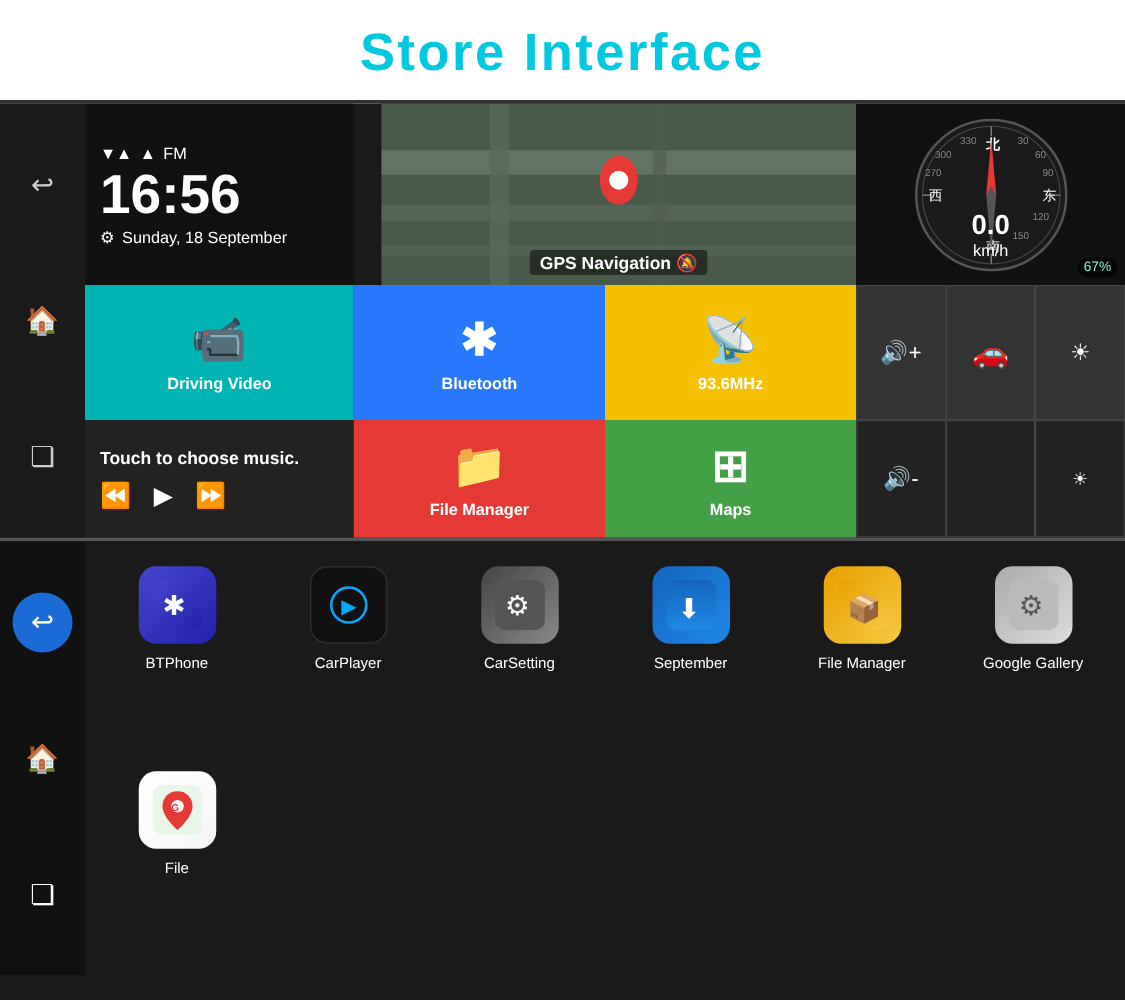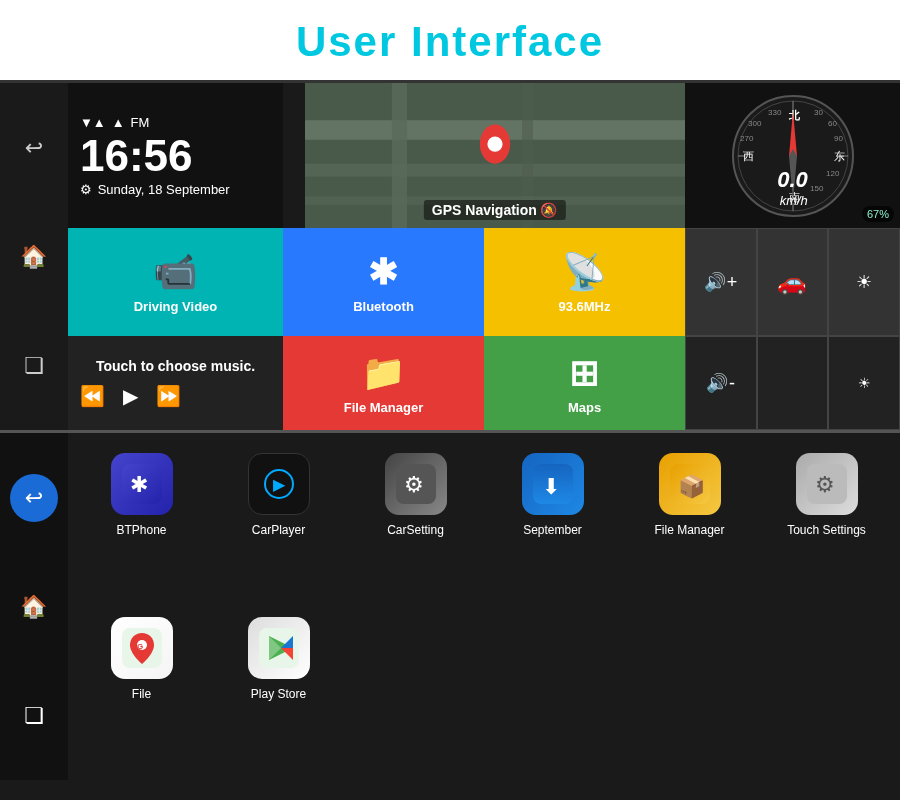--- a/index.html
+++ b/index.html
@@ -184,21 +184,20 @@
       display: flex;
       flex-direction: column;
       justify-content: center;
       padding: 8px 12px;
     }
     #music-title {
       color: #fff;
       font-size: 14px;
       font-weight: bold;
       margin-bottom: 10px;
-      text-align: center;
     }
     #music-controls {
       display: flex;
       gap: 18px;
       align-items: center;
     }
     .music-btn {
       color: #fff;
       font-size: 20px;
       cursor: pointer;
@@ -318,22 +317,21 @@
     }
 
     
     #speed-display {
       position: absolute;
       bottom: 20px;
       left: 50%;
       transform: translateX(-50%);
       color: #fff;
       font-size: 13px;
-      text-align: right;
-      font-style: italic;
+      text-align: center;
     }
     #speed-num {
       font-size: 22px;
       font-weight: bold;
       color: #fff;
       display: block;
     }
 
     .percent-badge {
       position: absolute;
@@ -343,21 +341,21 @@
       color: #8ec;
       font-size: 11px;
       padding: 2px 5px;
       border-radius: 8px;
     }
   </style>
 </head>
 <body>
 
 <div id="header">
-  <h1>User Interface</h1>
+  <h1>Store Interface</h1>
 </div>
 
 <div id="main">
 
   <div id="sidebar-top">
     <div class="sidebar-icon">↩</div>
     <div class="sidebar-icon">🏠</div>
     <div class="sidebar-icon">❏</div>
   </div>
 
@@ -563,45 +561,32 @@
     </div>
 
 
     <div class="app-item">
       <div class="app-icon icon-googlesettings">
         <svg viewBox="0 0 40 40" width="40" height="40">
           <rect width="40" height="40" rx="8" fill="#bbb"></rect>
           <text x="8" y="28" font-size="22" fill="#555">⚙</text>
         </svg>
       </div>
-      <span class="app-label">Touch Settings</span>
+      <span class="app-label">Google Gallery</span>
     </div>
 
     <div class="app-item">
       <div class="app-icon icon-maps">
         <svg viewBox="0 0 40 40" width="40" height="40">
           <rect width="40" height="40" rx="8" fill="#e8f5e9"></rect>
 
           <path d="M20 5 C13 5 8 10 8 17 C8 26 20 36 20 36 C20 36 32 26 32 17 C32 10 27 5 20 5Z" fill="#e53935"></path>
           <circle cx="20" cy="17" r="5" fill="#fff"></circle>
 
           <text x="15" y="21" font-size="8" font-weight="bold" fill="#e53935">G</text>
         </svg>
       </div>
       <span class="app-label">File</span>
     </div>
 
-    <div class="app-item">
-      <div class="app-icon icon-playstore">
-        <svg viewBox="0 0 40 40" width="40" height="40">
-          <rect width="40" height="40" rx="8" fill="#e8f5e9"></rect>
-
-          <polygon points="10,8 10,32 34,20" fill="#4CAF50"></polygon>
-          <polygon points="10,8 22,20 10,32" fill="#81C784"></polygon>
-          <polygon points="22,20 34,8 34,20" fill="#1976D2"></polygon>
-          <polygon points="22,20 34,20 34,32" fill="#F44336"></polygon>
-        </svg>
-      </div>
-      <span class="app-label">Play Store</span>
-    </div>
 
   </div>
 </div>
 
 </body></html>

